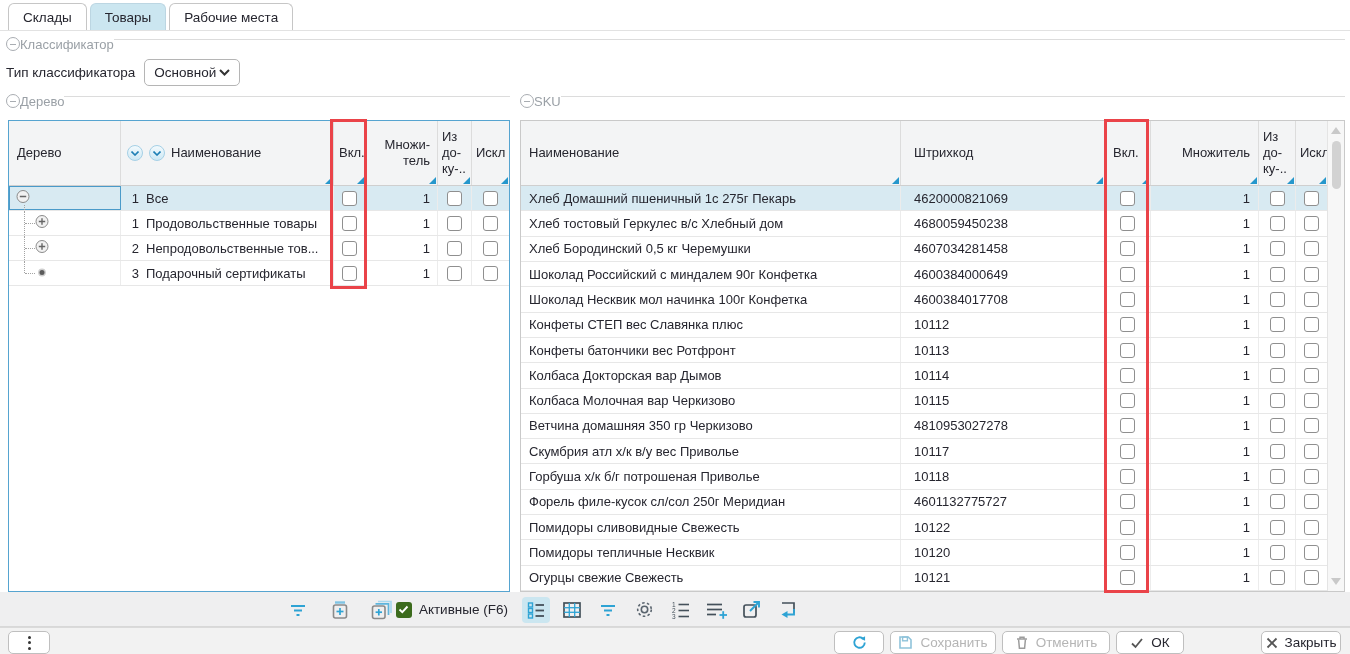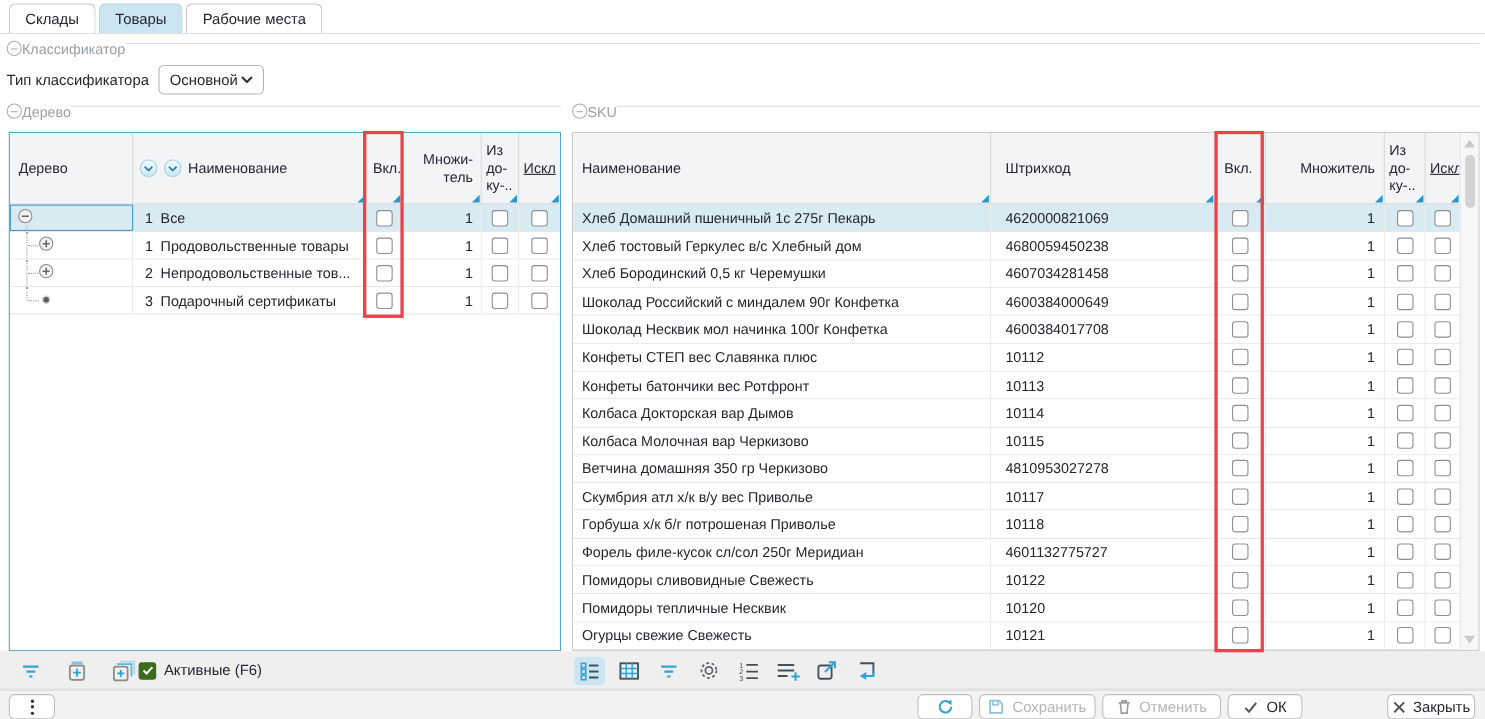--- a/index.html
+++ b/index.html
@@ -20,21 +20,21 @@
 
   
   .type-row { position:absolute; left:6px; top:59px; display:flex; align-items:center; gap:9px; }
   .type-label { font-size:13.5px; }
   .select { width:96px; height:27px; border:1px solid #b5b5b5; border-radius:5px; background:#fff; display:flex; align-items:center; justify-content:space-between; padding:0 9px; font-size:13.5px; }
 
   
   .tbl { position:absolute; background:#fff; overflow:hidden; }
   .hrow { display:grid; background:#f3f4f5; border-bottom:1px solid #cfcfcf; height:65px; }
   .hcell { position:relative; display:flex; align-items:center; border-right:1px solid #dcdcdc; overflow:hidden; line-height:1.25; }
-  .hcell:last-child { border-right:none;text-decoration:underline; }
+  .hcell:last-child { border-right:none; }
   .ft::after { content:""; position:absolute; right:1px; bottom:1px; width:0; height:0; border-left:7px solid transparent; border-bottom:7px solid #2697cc; }
   .row { display:grid; border-bottom:1px solid #e7e7e7; background:#fff; }
   .row.sel { background:#d8eaf2; }
   .cell { display:flex; align-items:center; border-right:1px solid #ececec; overflow:hidden; white-space:nowrap; }
   .cell:last-child { border-right:none; }
   .cb { width:15px; height:15px; border:1px solid #8f8f8f; border-radius:3px; background:#fff; flex:none; }
   .chk { justify-content:center; }
   .num-r { justify-content:flex-end; }
 
   
@@ -69,21 +69,21 @@
   .sb-up, .sb-dn { position:absolute; left:3px; width:10px; height:8px; }
   .sb-up { top:6px; border-left:5px solid transparent; border-right:5px solid transparent; border-bottom:7px solid #c9c9c9; width:0; height:0; }
   .sb-dn { bottom:6px; border-left:5px solid transparent; border-right:5px solid transparent; border-top:7px solid #c9c9c9; width:0; height:0; }
   .sb-thumb { position:absolute; left:3.5px; top:20px; width:9px; height:48px; border-radius:5px; background:#d2d2d2; }
 
   
   .annot { position:absolute; border:3px solid #ea4349; z-index:50; pointer-events:none; }
 
   
   .strip { position:absolute; left:0; top:592px; width:1350px; height:35px; background:#efeff0; border-bottom:1px solid #d8d8d8; }
-  .tree-tools { position:absolute; left:8px; top:592px; width:502px; height:35px; display:flex; align-items:center; justify-content:flex-start; padding:0 2px; }
+  .tree-tools { position:absolute; left:8px; top:592px; width:502px; height:35px; display:flex; align-items:center; justify-content:flex-end; padding:0 2px; }
   .tool-left { display:flex; align-items:center; gap:14px; padding-left:4px; }
   .toolbtn { display:flex; align-items:center; justify-content:center; width:28px; height:26px; border-radius:4px; }
   .toolbtn.on { background:#cbe6f0; }
   .active-chk { display:flex; align-items:center; gap:7px; font-size:13.5px; color:#26262f; }
   .greenbox { width:16px; height:16px; background:#3c6b1d; border-radius:3px; display:flex; align-items:center; justify-content:center; }
   .sku-tools { position:absolute; left:522px; top:592px; height:35px; display:flex; align-items:center; gap:8px; }
 
   
   .footer { position:absolute; left:0; top:627px; width:1350px; height:27px; background:#f2f2f2; border-top:1px solid #dadada; }
   .btn { position:absolute; top:3px; height:23px; background:#fff; border:1px solid #bfbfbf; border-radius:5px; display:flex; align-items:center; justify-content:center; gap:7px; font-size:13.5px; color:#26262f; }

